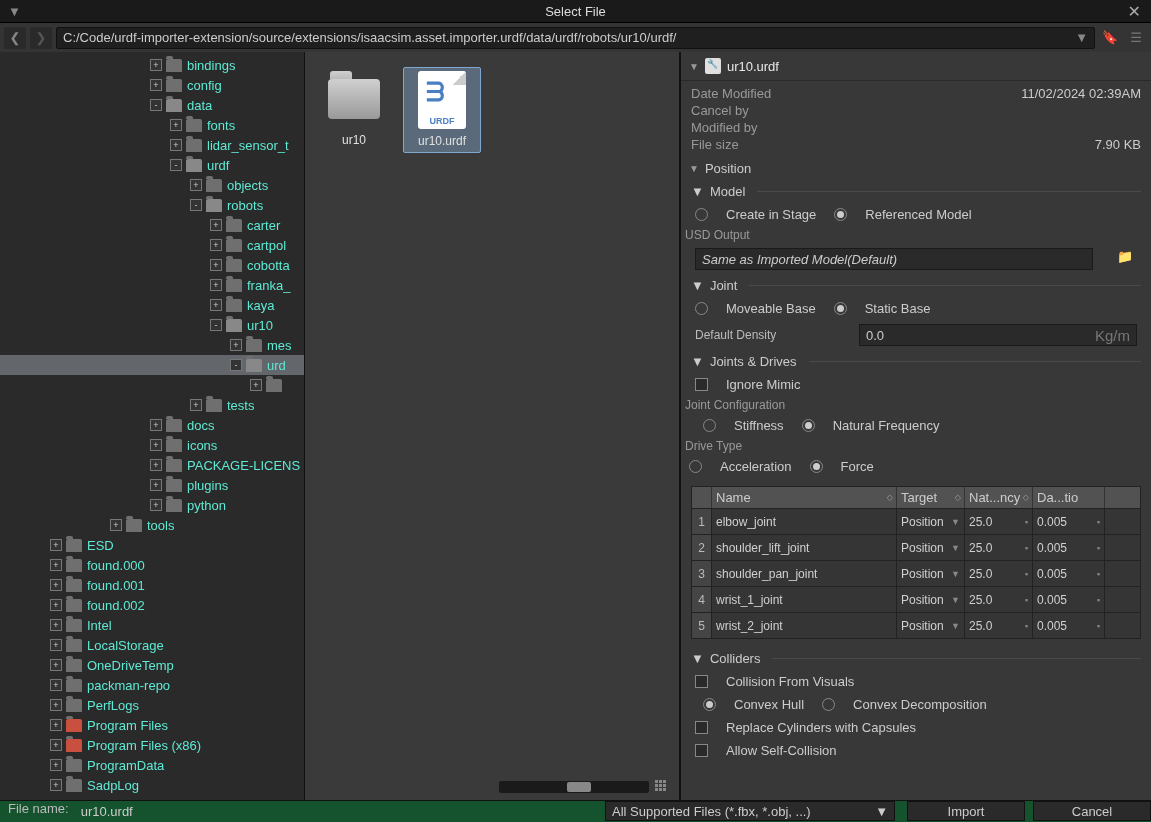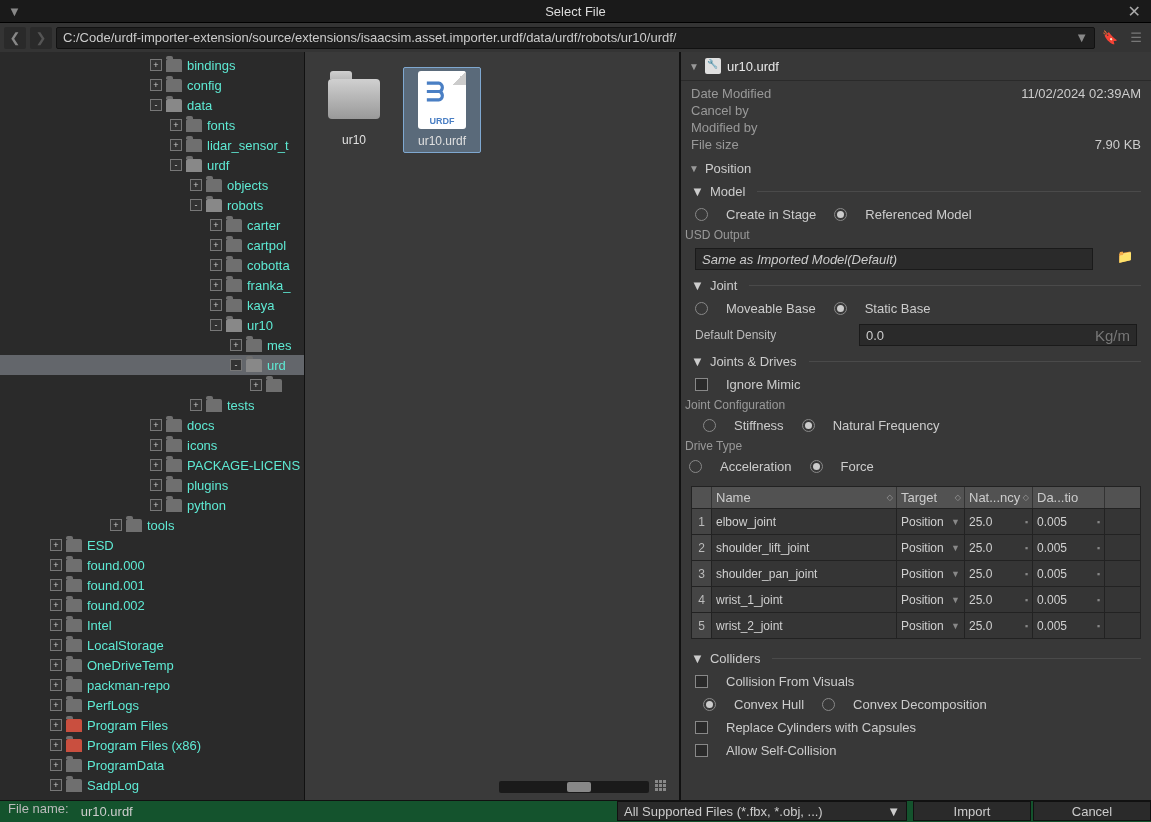--- a/index.html
+++ b/index.html
@@ -73,21 +73,21 @@
 .jt-head .c .sort{position:absolute;right:3px;font-size:8px;color:#999}
 .jt-row{display:flex;height:26px;background:#353535;border-top:1px solid #222}
 .jt-row .c{border-right:1px solid #222;padding:0 4px;display:flex;align-items:center;color:#d0d0d0;font-size:12px}
 .jt-row .c.num{background:#454545;justify-content:center;color:#bbb}
 .c.n{width:20px}.c.name{width:185px}.c.tgt{width:68px}.c.nat{width:68px}.c.dmp{width:72px}
 .c.tgt .dd,.c.nat .sq,.c.dmp .sq{margin-left:auto;font-size:9px;color:#888}
 .footer{height:22px;background:#14532d;display:flex;align-items:flex-start;border-top:1px solid #111}
 .footer .lbl{padding:0 8px;color:#bbb}
 .footer .fn-input{flex:1.3;height:20px;color:#ddd;padding:0 4px;display:flex;align-items:center}
 .footer .filter{width:290px;height:20px;background:#2a2a2a;border:1px solid #111;padding:0 6px;display:flex;align-items:center;justify-content:space-between;color:#ccc;font-size:12px;margin-right:4px}
-.footer .btn{width:118px;height:20px;background:#2a2a2a;border:1px solid #111;display:flex;align-items:center;justify-content:center;color:#ddd;margin-left:2px}
+.footer .btn{width:118px;height:20px;background:#2a2a2a;border:1px solid #111;display:flex;align-items:center;justify-content:center;color:#ddd;margin-left:8px}
 .radio-pair{display:flex;align-items:center;gap:18px}
 </style>
 </head>
 <body>
 
 <div class="titlebar">
   <span class="menu-tri">▼</span>
   <span class="title">Select File</span>
   <span class="close">✕</span>
 </div>

